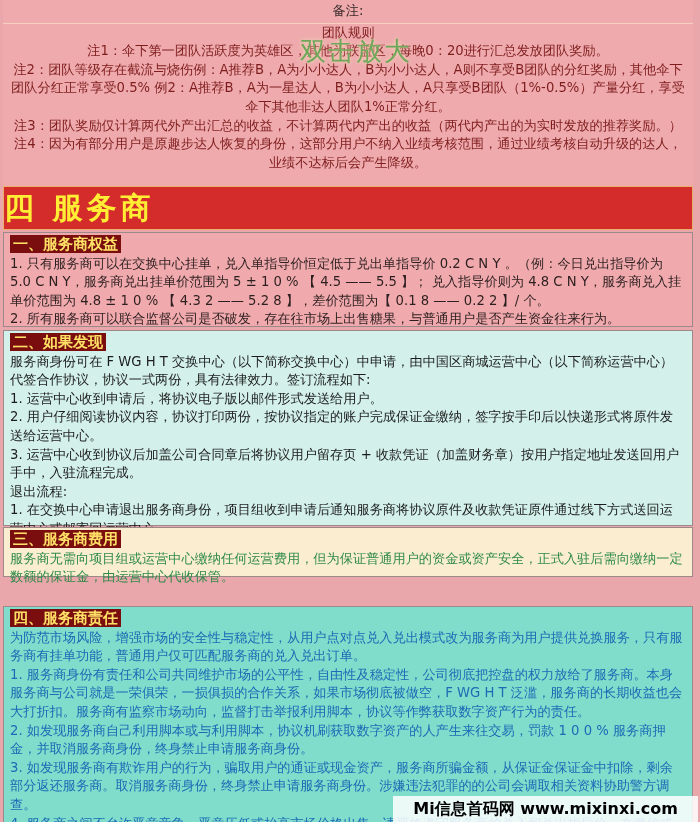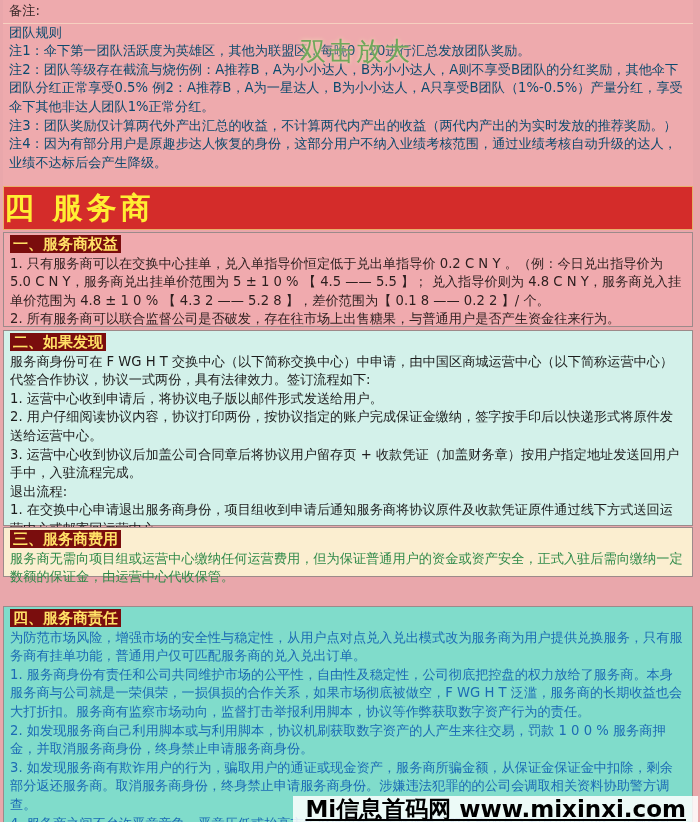--- a/index.html
+++ b/index.html
@@ -9,23 +9,23 @@
     font-family: "DejaVu Sans", "Liberation Sans", sans-serif;
     position: relative;
   }
   .box {
     position: absolute; left: 3px; width: 690px;
     box-sizing: border-box;
     padding: 2px 6px 3px 6px;
     font-size: 13.2px; line-height: 18.6px;
     border: 1px solid #9c8a8a;
   }
-  .pink { background: #f0aaae; color: #3a2a2a; }
+  .pink { background: #f0aaae; color: #3a2a2a; text-align: center; }
   .note-box { top: 0; height: 202px; border: none; background: #eeaaad; border-bottom: 2px solid #f3cf9a; }
-  .note-rules { color: #0c4a6e; }
+  .note-rules { color: #7f1d1d; }
   .zoom-hint {
     position: absolute; left: 300px; top: 34px;
     font-family: "DejaVu Serif", serif;
     font-size: 26px; color: #6fa85a; letter-spacing: 2px;
     text-shadow: 0 0 4px #f3e2b8;
   }
   .banner {
     position: absolute; left: 3px; top: 186px; width: 690px; height: 44px;
     background: #d42c2a; border: 1px solid #e8b06a;
     box-sizing: border-box;
@@ -40,25 +40,24 @@
     background: #7a0d0d; color: #ffe066; font-weight: bold;
     padding: 0 3px; font-size: 15px; line-height: 18px;
   }
   .sec1 { top: 232px; height: 95px; background: #f0aaae; color: #2d1f1f; }
   .sec2 { top: 330px; height: 196px; background: #d3f1ea; color: #1d1d1d; }
   .sec3 { top: 527px; height: 50px; background: #fbeed0; color: #2f8a4a; }
   .sec4 { top: 606px; height: 242px; background: #80dccb; color: #1b6bb5; }
   .line { display: block; }
   .watermark {
     position: absolute; right: 2px; bottom: 0;
-    font-size: 23px; font-weight: bold; color: #000;
+    font-size: 16px; font-weight: bold; color: #000;
     background: rgba(255,255,255,0.85);
-    padding: 0 12px; line-height: 26px;
+    padding: 0 20px; line-height: 26px;
     font-family: "DejaVu Sans", sans-serif;
-    text-decoration: underline;
   }
 </style>
 </head>
 <body>
 
 <div class="box note-box pink">
   <span class="line">备注:</span>
   <div style="border-top:1px solid #f6d0c0;margin:2px -6px 0 -6px;"></div>
   <span class="line note-rules">团队规则</span>
   <span class="line note-rules">注1：伞下第一团队活跃度为英雄区，其他为联盟区，每晚0：20进行汇总发放团队奖励。</span>

